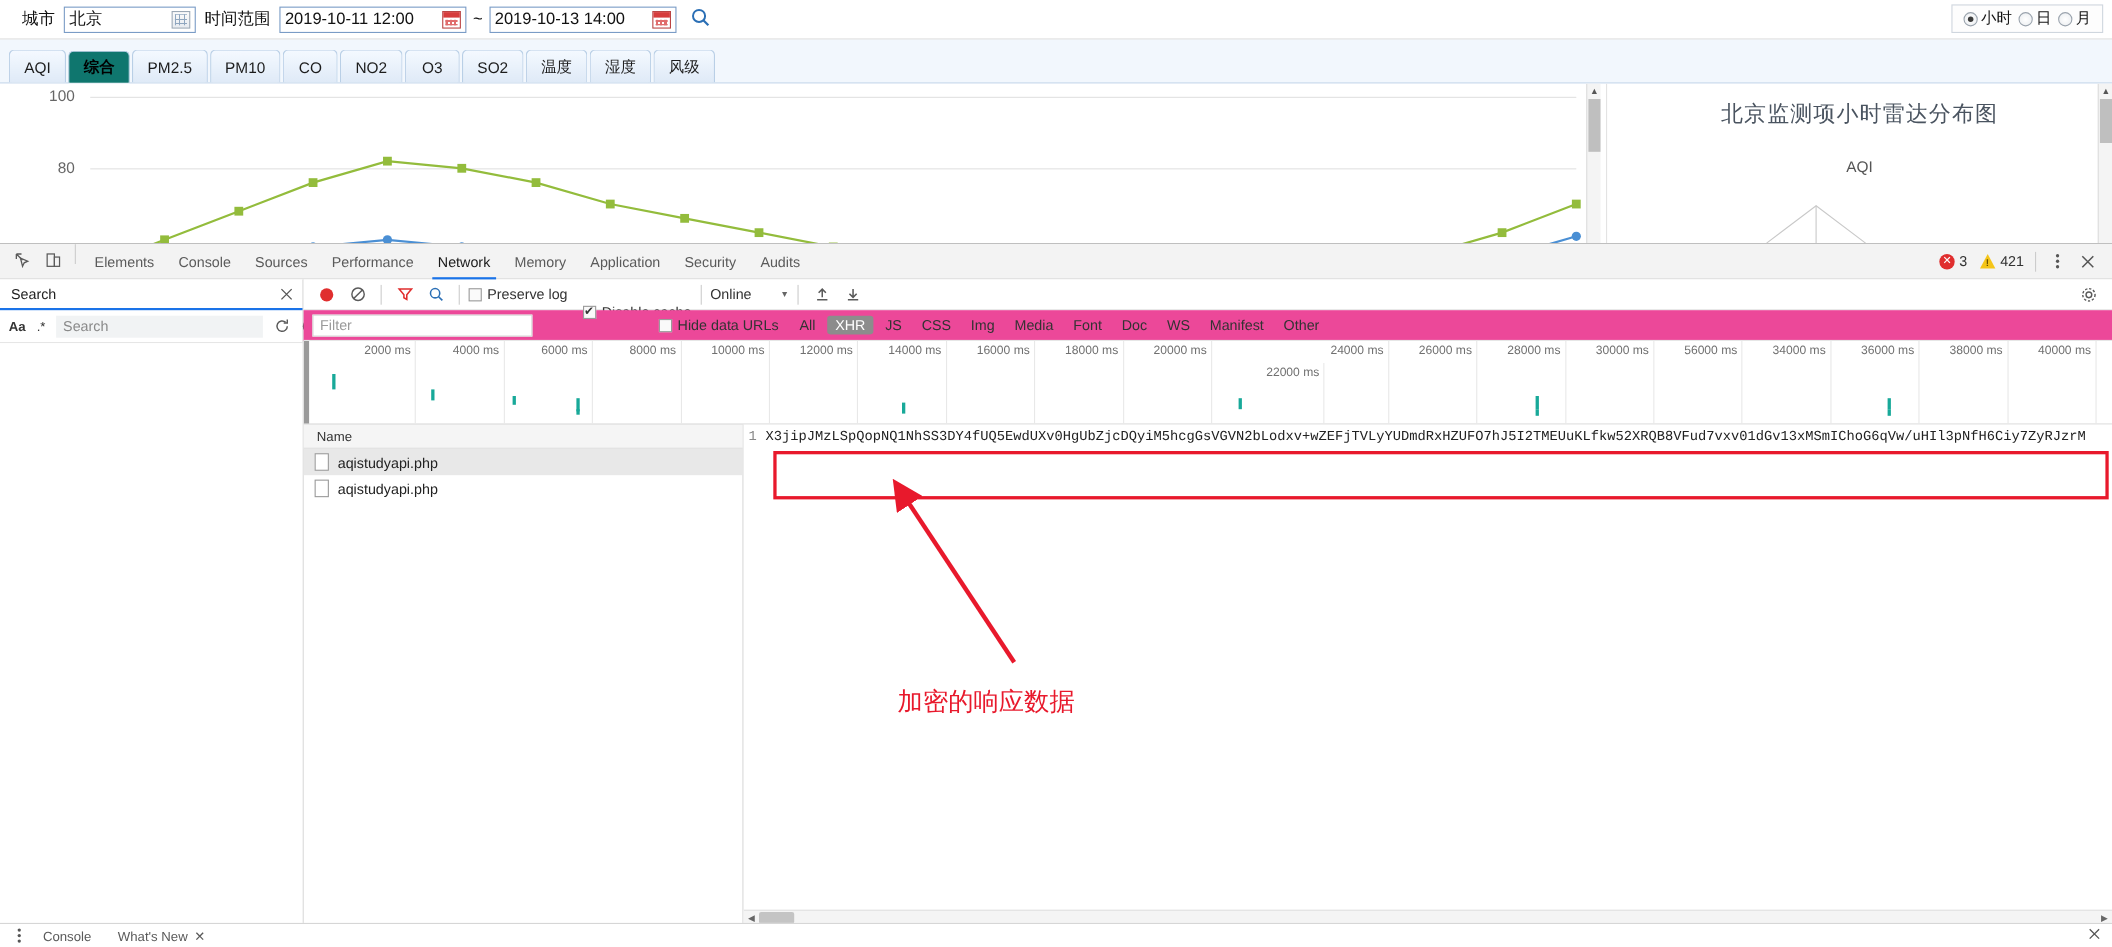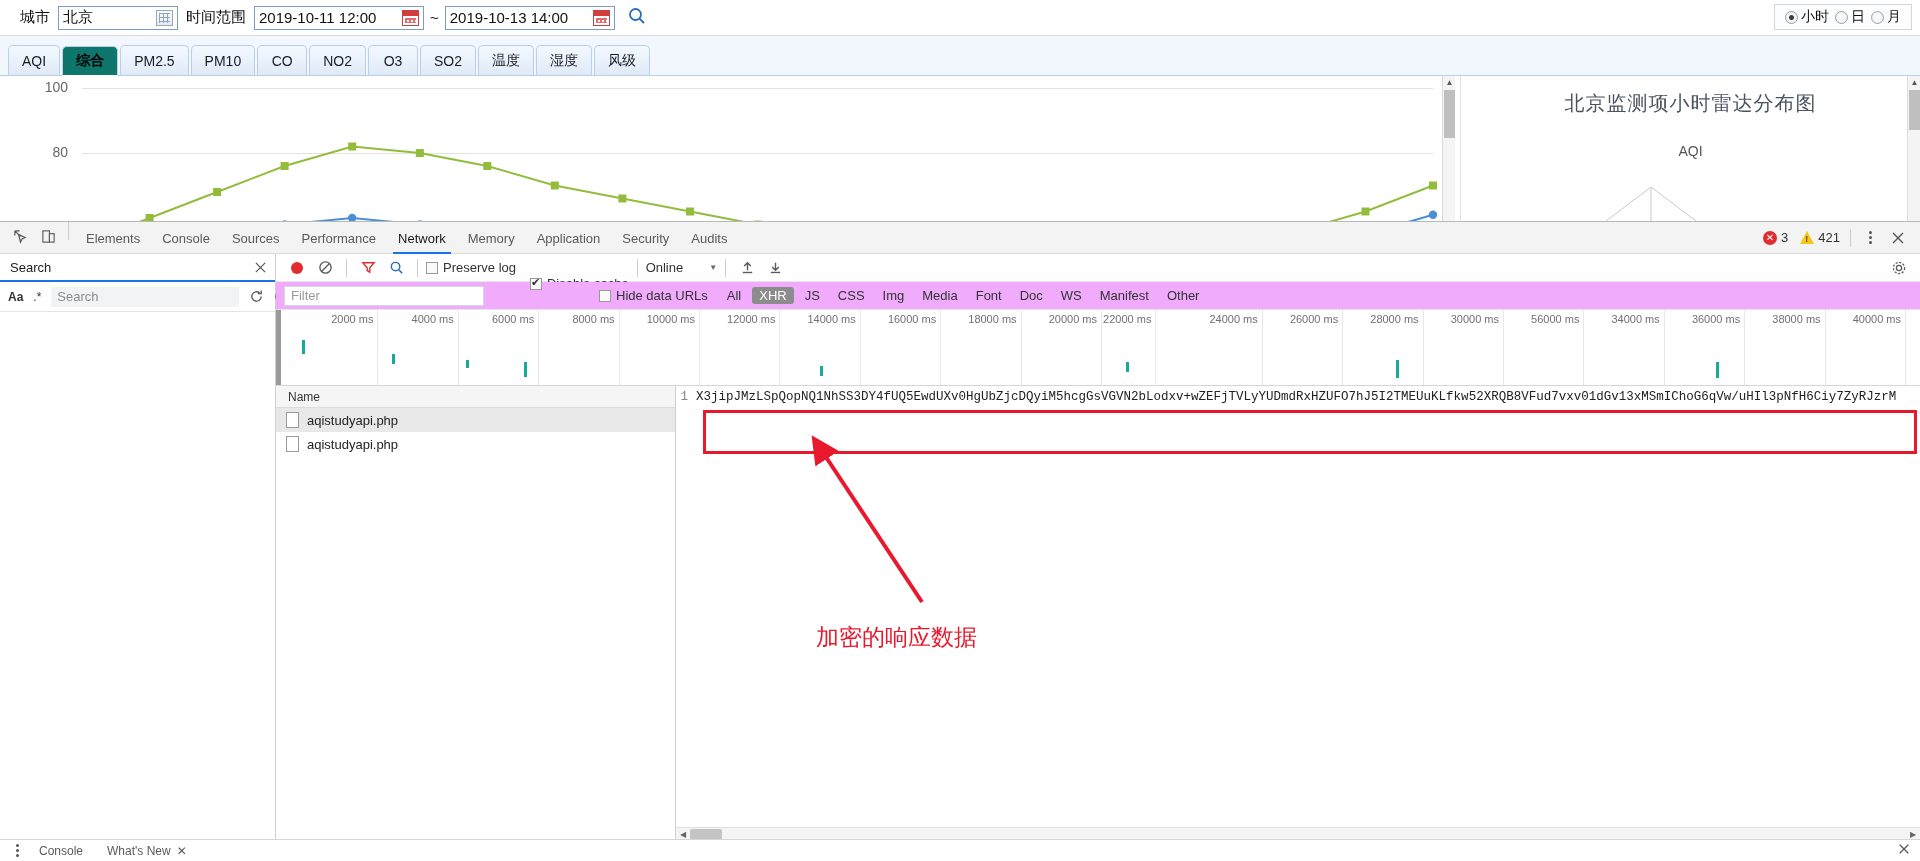--- a/index.html
+++ b/index.html
@@ -172,21 +172,21 @@
   .tb-chk { display: flex; align-items: center; gap: 5px; font-size: 13px; color: #333; cursor: pointer; }
   .cbox { width: 12px; height: 12px; border: 1px solid #9a9a9a; background: #fafafa; position: relative; }
   .cbox.checked::after {
     content: "✔"; position: absolute; left: 0px; top: -3px; font-size: 11px; color: #333;
   }
   .tb-select { display: flex; align-items: center; gap: 26px; font-size: 13px; color: #333; cursor: pointer; text-align: right; }
   .caret { font-size: 8px; color: #666; }
 
   .net-filterbar {
     height: 28px; display: flex; align-items: center; gap: 0; padding: 0 8px;
-    border-bottom: 1px solid #e6e6e6; background: #f0abfc;
+    border-bottom: 1px solid #e6e6e6; background: #ec4899;
   }
   .filter-input {
     width: 200px; height: 20px; border: 1px solid #d6d6d6; background: #fff;
     font-size: 13px; padding: 0 6px; outline: none; color: #222; font-family: inherit;
   }
   .filter-input::placeholder { color: #9a9a9a; }
   .ftype {
     padding: 1px 7px; margin: 0 2px; font-size: 13px; color: #333; cursor: pointer; border-radius: 3px;
   }
   .ftype.active { background: #8c8c8c; color: #fff; }
@@ -627,21 +627,21 @@
             </div>
             <div class="ov-tick" style="left: 584.8px; width: 80.4px;">
               <span>16000 ms</span>
             </div>
             <div class="ov-tick" style="left: 665.2px; width: 80.4px;">
               <span>18000 ms</span>
             </div>
             <div class="ov-tick" style="left: 745.6px; width: 80.4px;">
               <span>20000 ms</span>
             </div>
-            <div class="ov-tick" style="left: 800px; width: 80.4px;">
+            <div class="ov-tick" style="left: 848px; width: 80.4px; margin-top: 20px;">
               <span>22000 ms</span>
             </div>
             <div class="ov-tick" style="left: 906.4px; width: 80.4px;">
               <span>24000 ms</span>
             </div>
             <div class="ov-tick" style="left: 986.8px; width: 80.4px;">
               <span>26000 ms</span>
             </div>
             <div class="ov-tick" style="left: 1067.2px; width: 80.4px;">
               <span>28000 ms</span>

